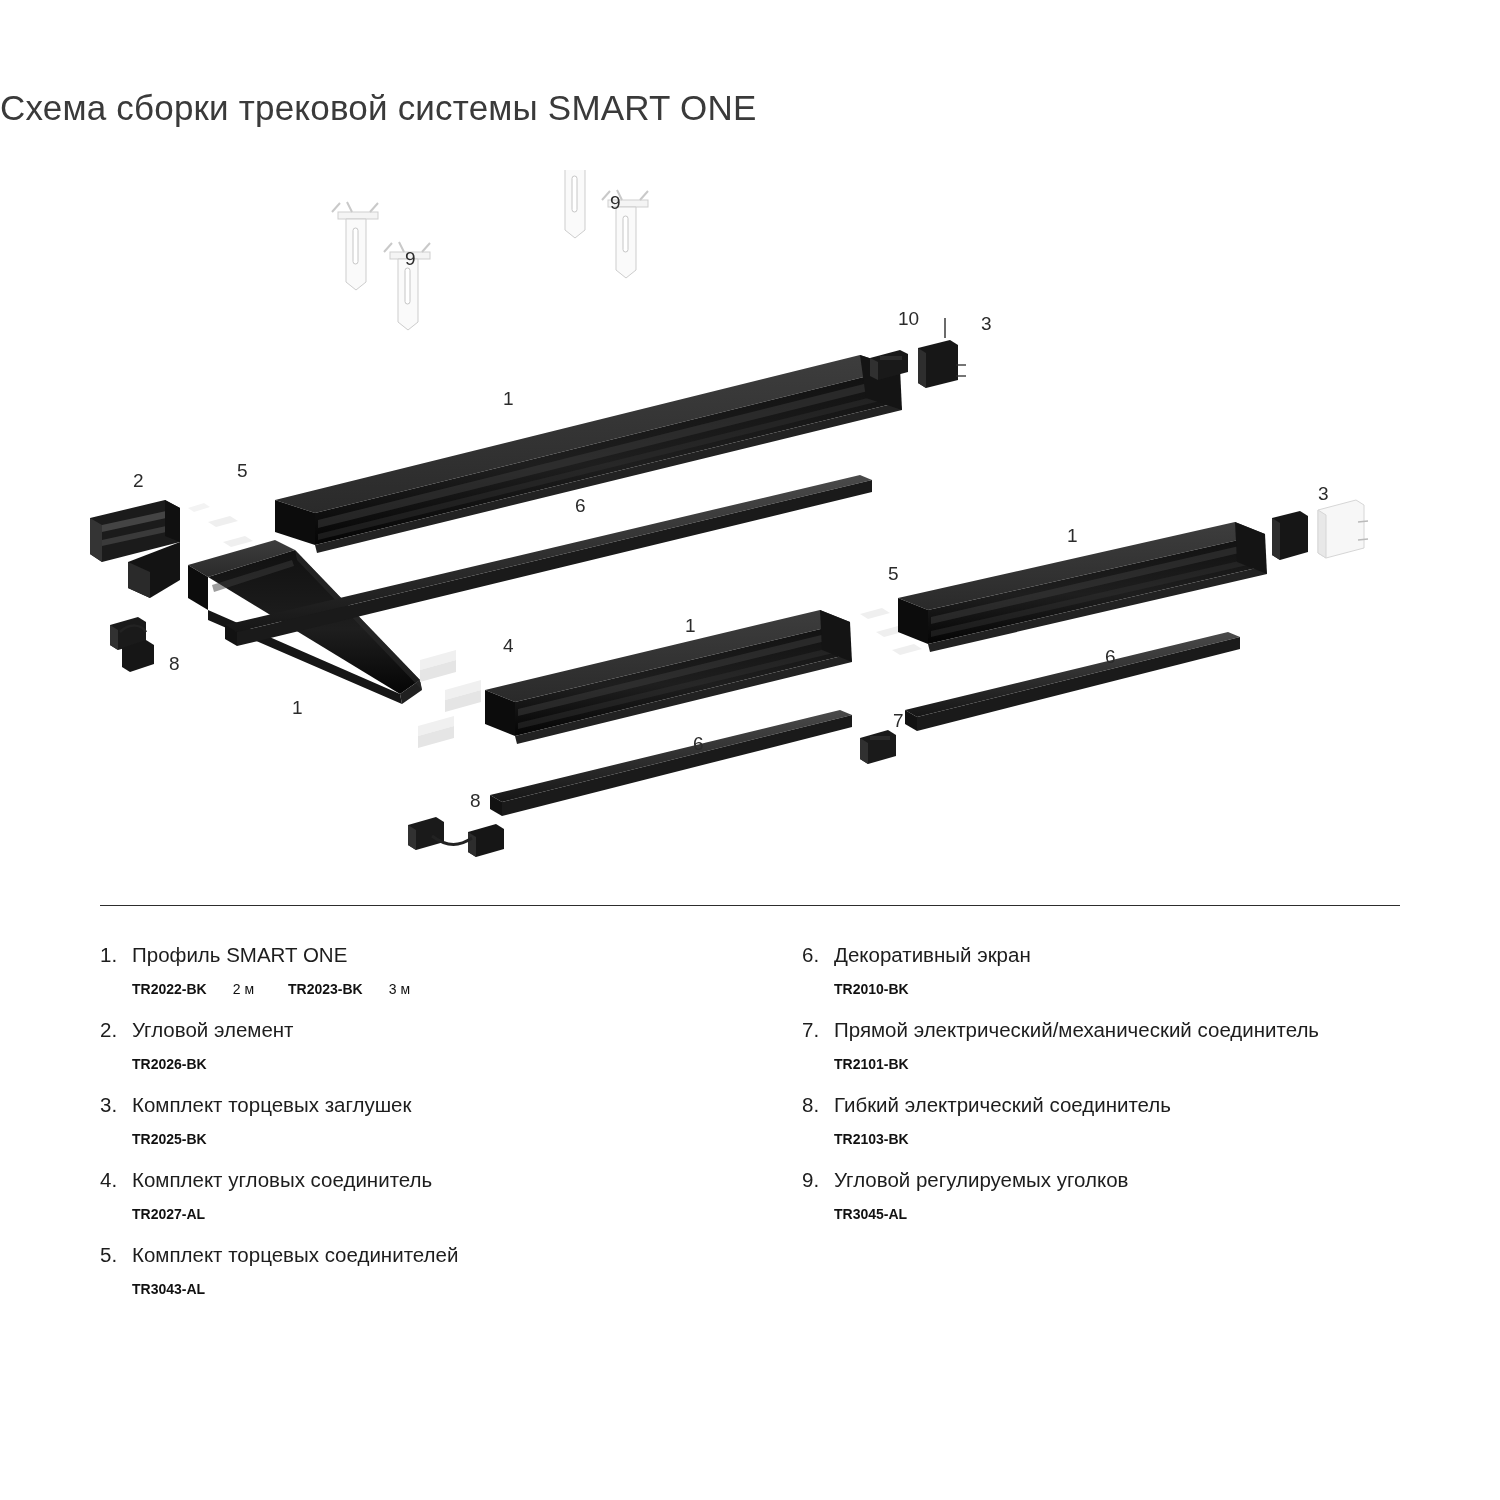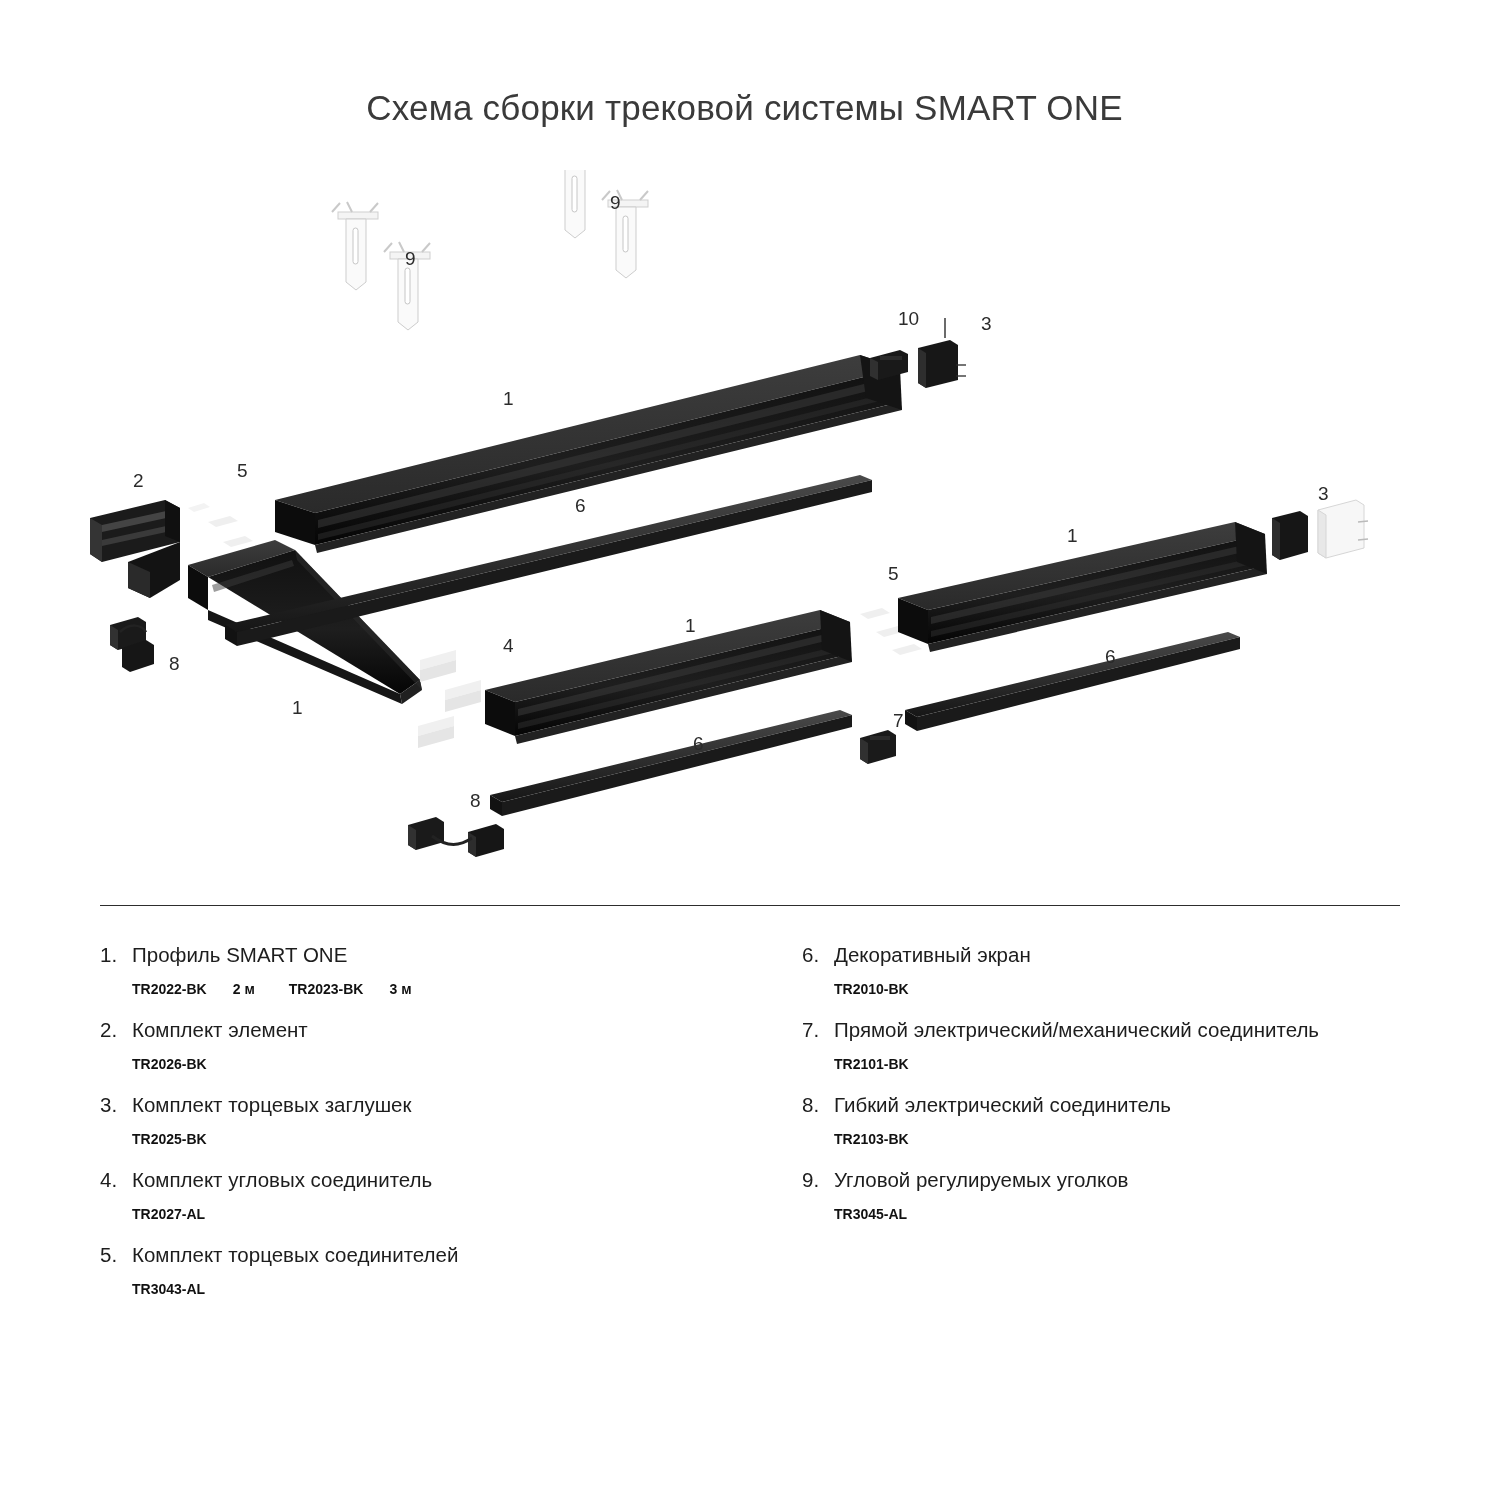--- a/index.html
+++ b/index.html
@@ -13,21 +13,21 @@
     font-family: "Liberation Sans", sans-serif;
     color: #1d1d1d;
     position: relative;
     overflow: hidden;
   }
   #page-title {
     position: absolute;
     top: 88px;
     left: 0;
     width: 1489px;
-    text-align: center;
+    text-align: left;
     font-size: 35px;
     font-weight: 400;
     color: #3a3a3a;
     letter-spacing: 0.2px;
   }
   #diagram {
     position: absolute;
     top: 170px;
     left: 60px;
     width: 1380px;
@@ -84,21 +84,21 @@
     font-size: 14px;
     font-weight: bold;
     color: #111;
     margin-top: 11px;
     margin-bottom: 18px;
     padding-left: 32px;
     display: flex;
     align-items: baseline;
   }
   .legend-codes .code { white-space: pre; }
-  .legend-codes .len { white-space: pre; font-weight: bold; }
+  .legend-codes .len { white-space: pre; font-weight: normal; }
   .sp-1 { display: inline-block; width: 26px; }
   .sp-2 { display: inline-block; width: 34px; }
 </style>
 </head>
 <body>
 
 <div id="page-title">Схема сборки трековой системы SMART ONE</div>
 
 <div id="diagram">
 
@@ -320,21 +320,21 @@
         <span class="sp-2"></span>
         <span class="code">TR2023-BK</span>
         <span class="sp-1"></span>
         <span class="len">3 м</span>
       </div>
     </div>
 
     <div class="legend-item">
       <div class="legend-title">
         <span class="idx">2.</span>
-        <span>Комплект элемент</span>
+        <span>Угловой элемент</span>
       </div>
       <div class="legend-codes">
         <span class="code">TR2026-BK</span>
       </div>
     </div>
 
     <div class="legend-item">
       <div class="legend-title">
         <span class="idx">3.</span>
         <span>Комплект торцевых заглушек</span>

